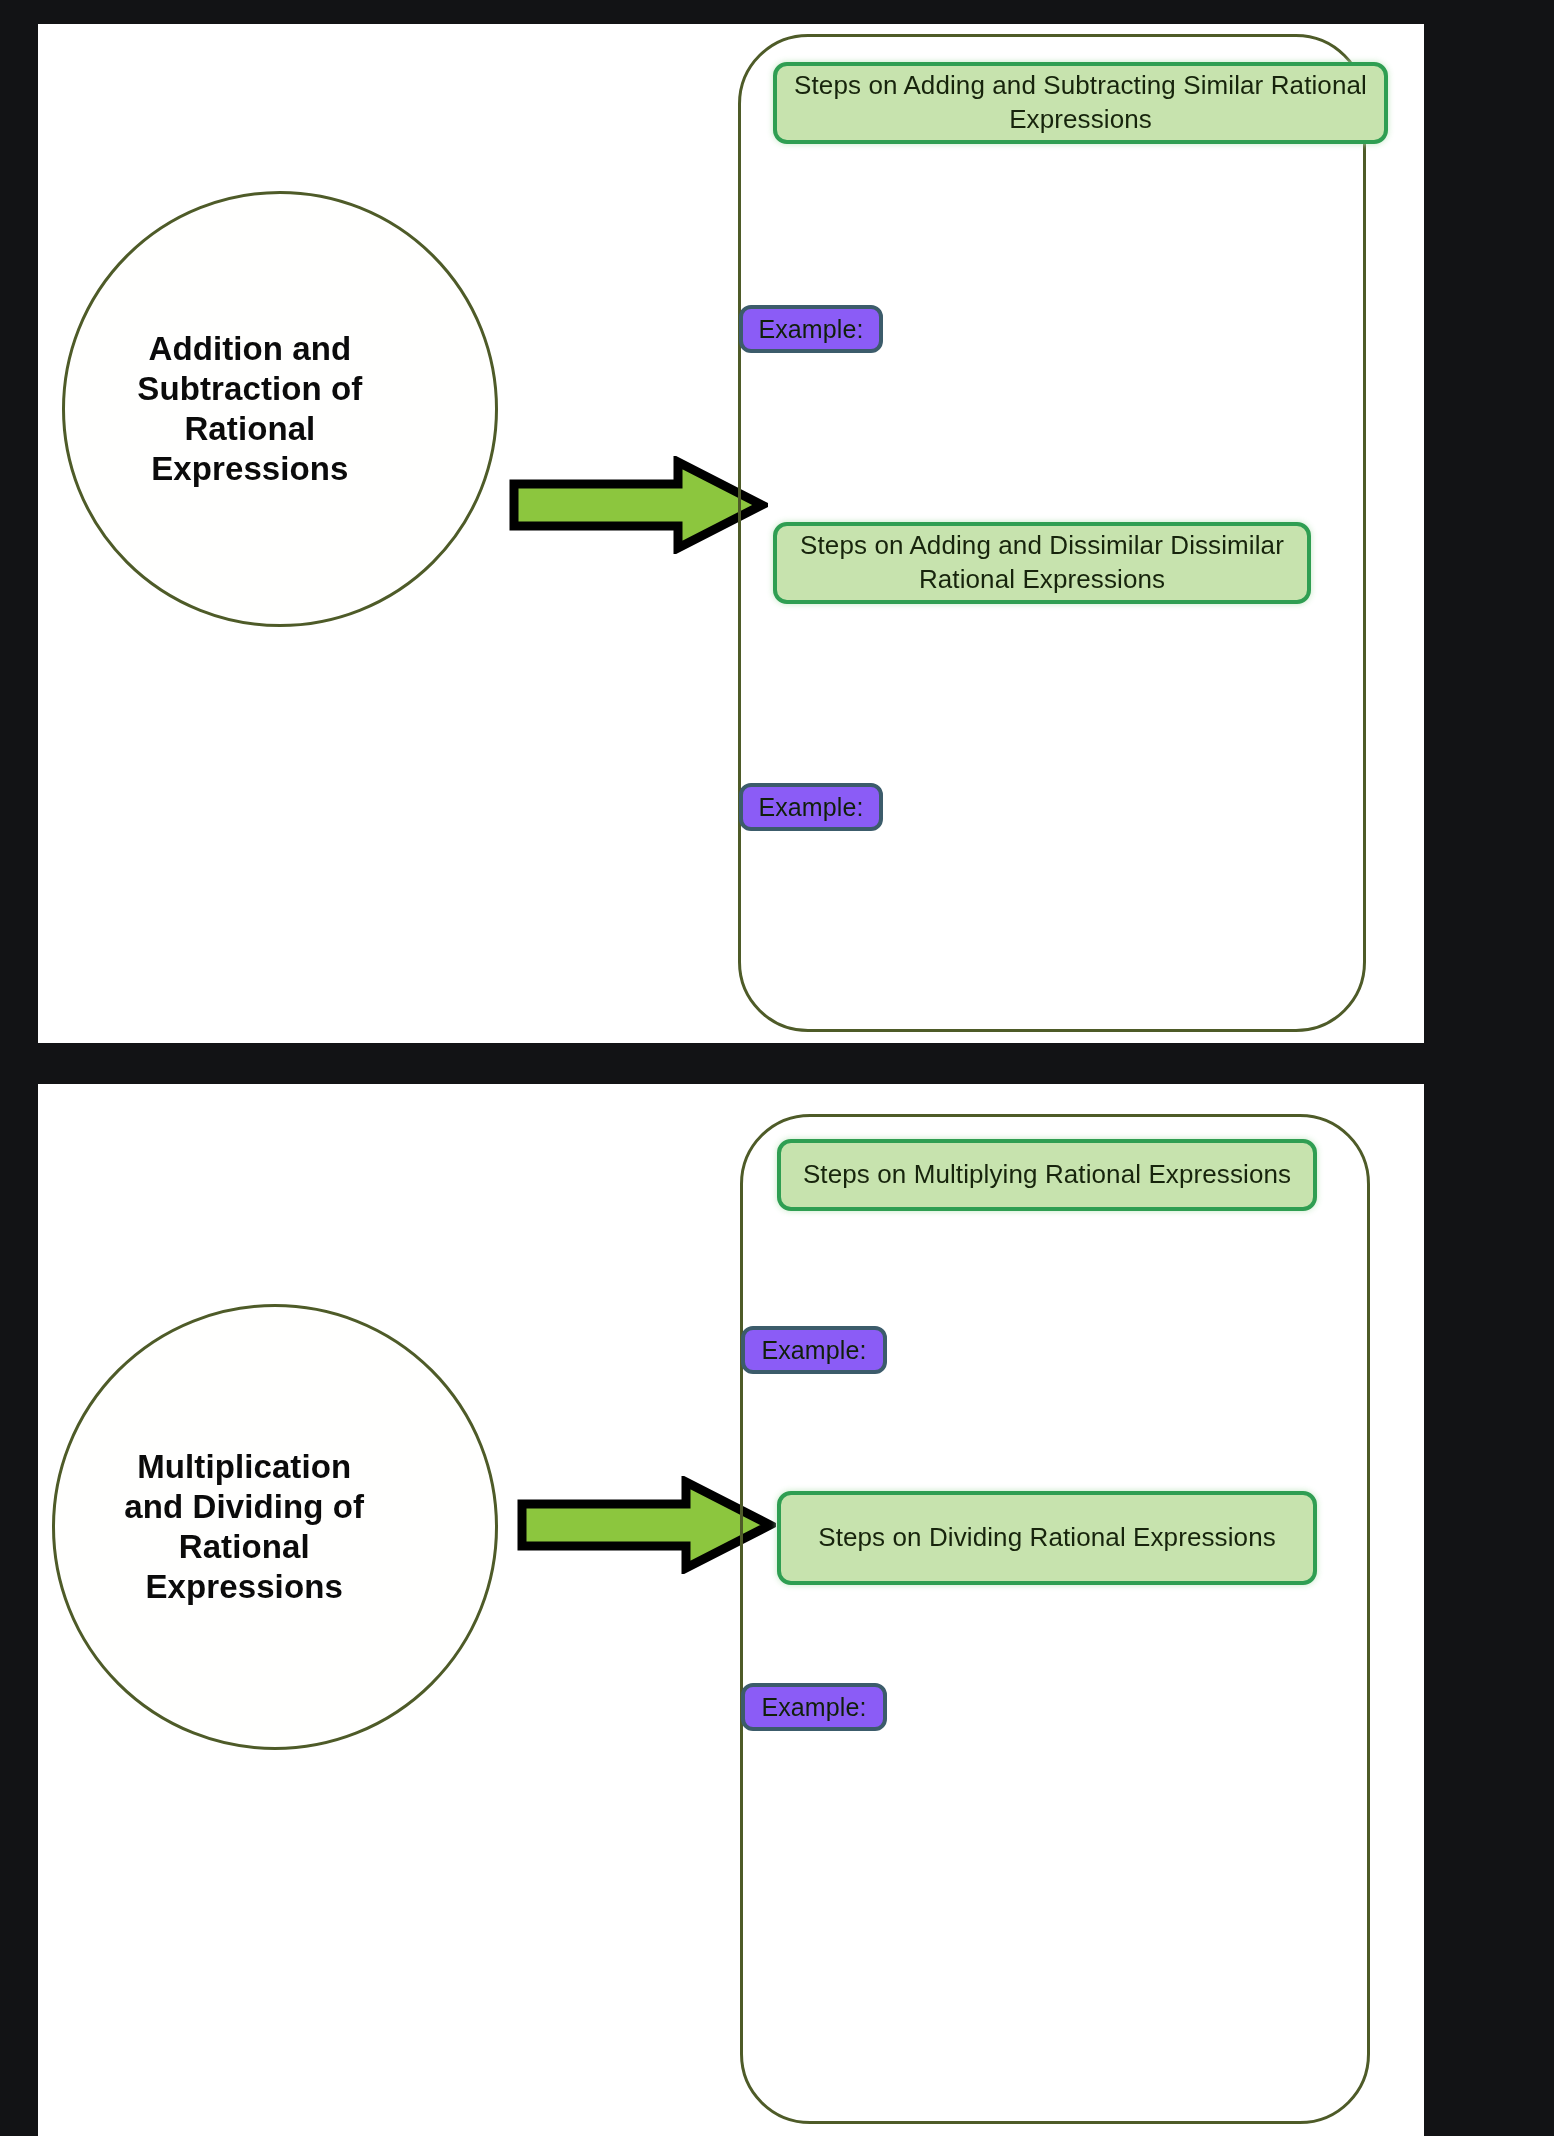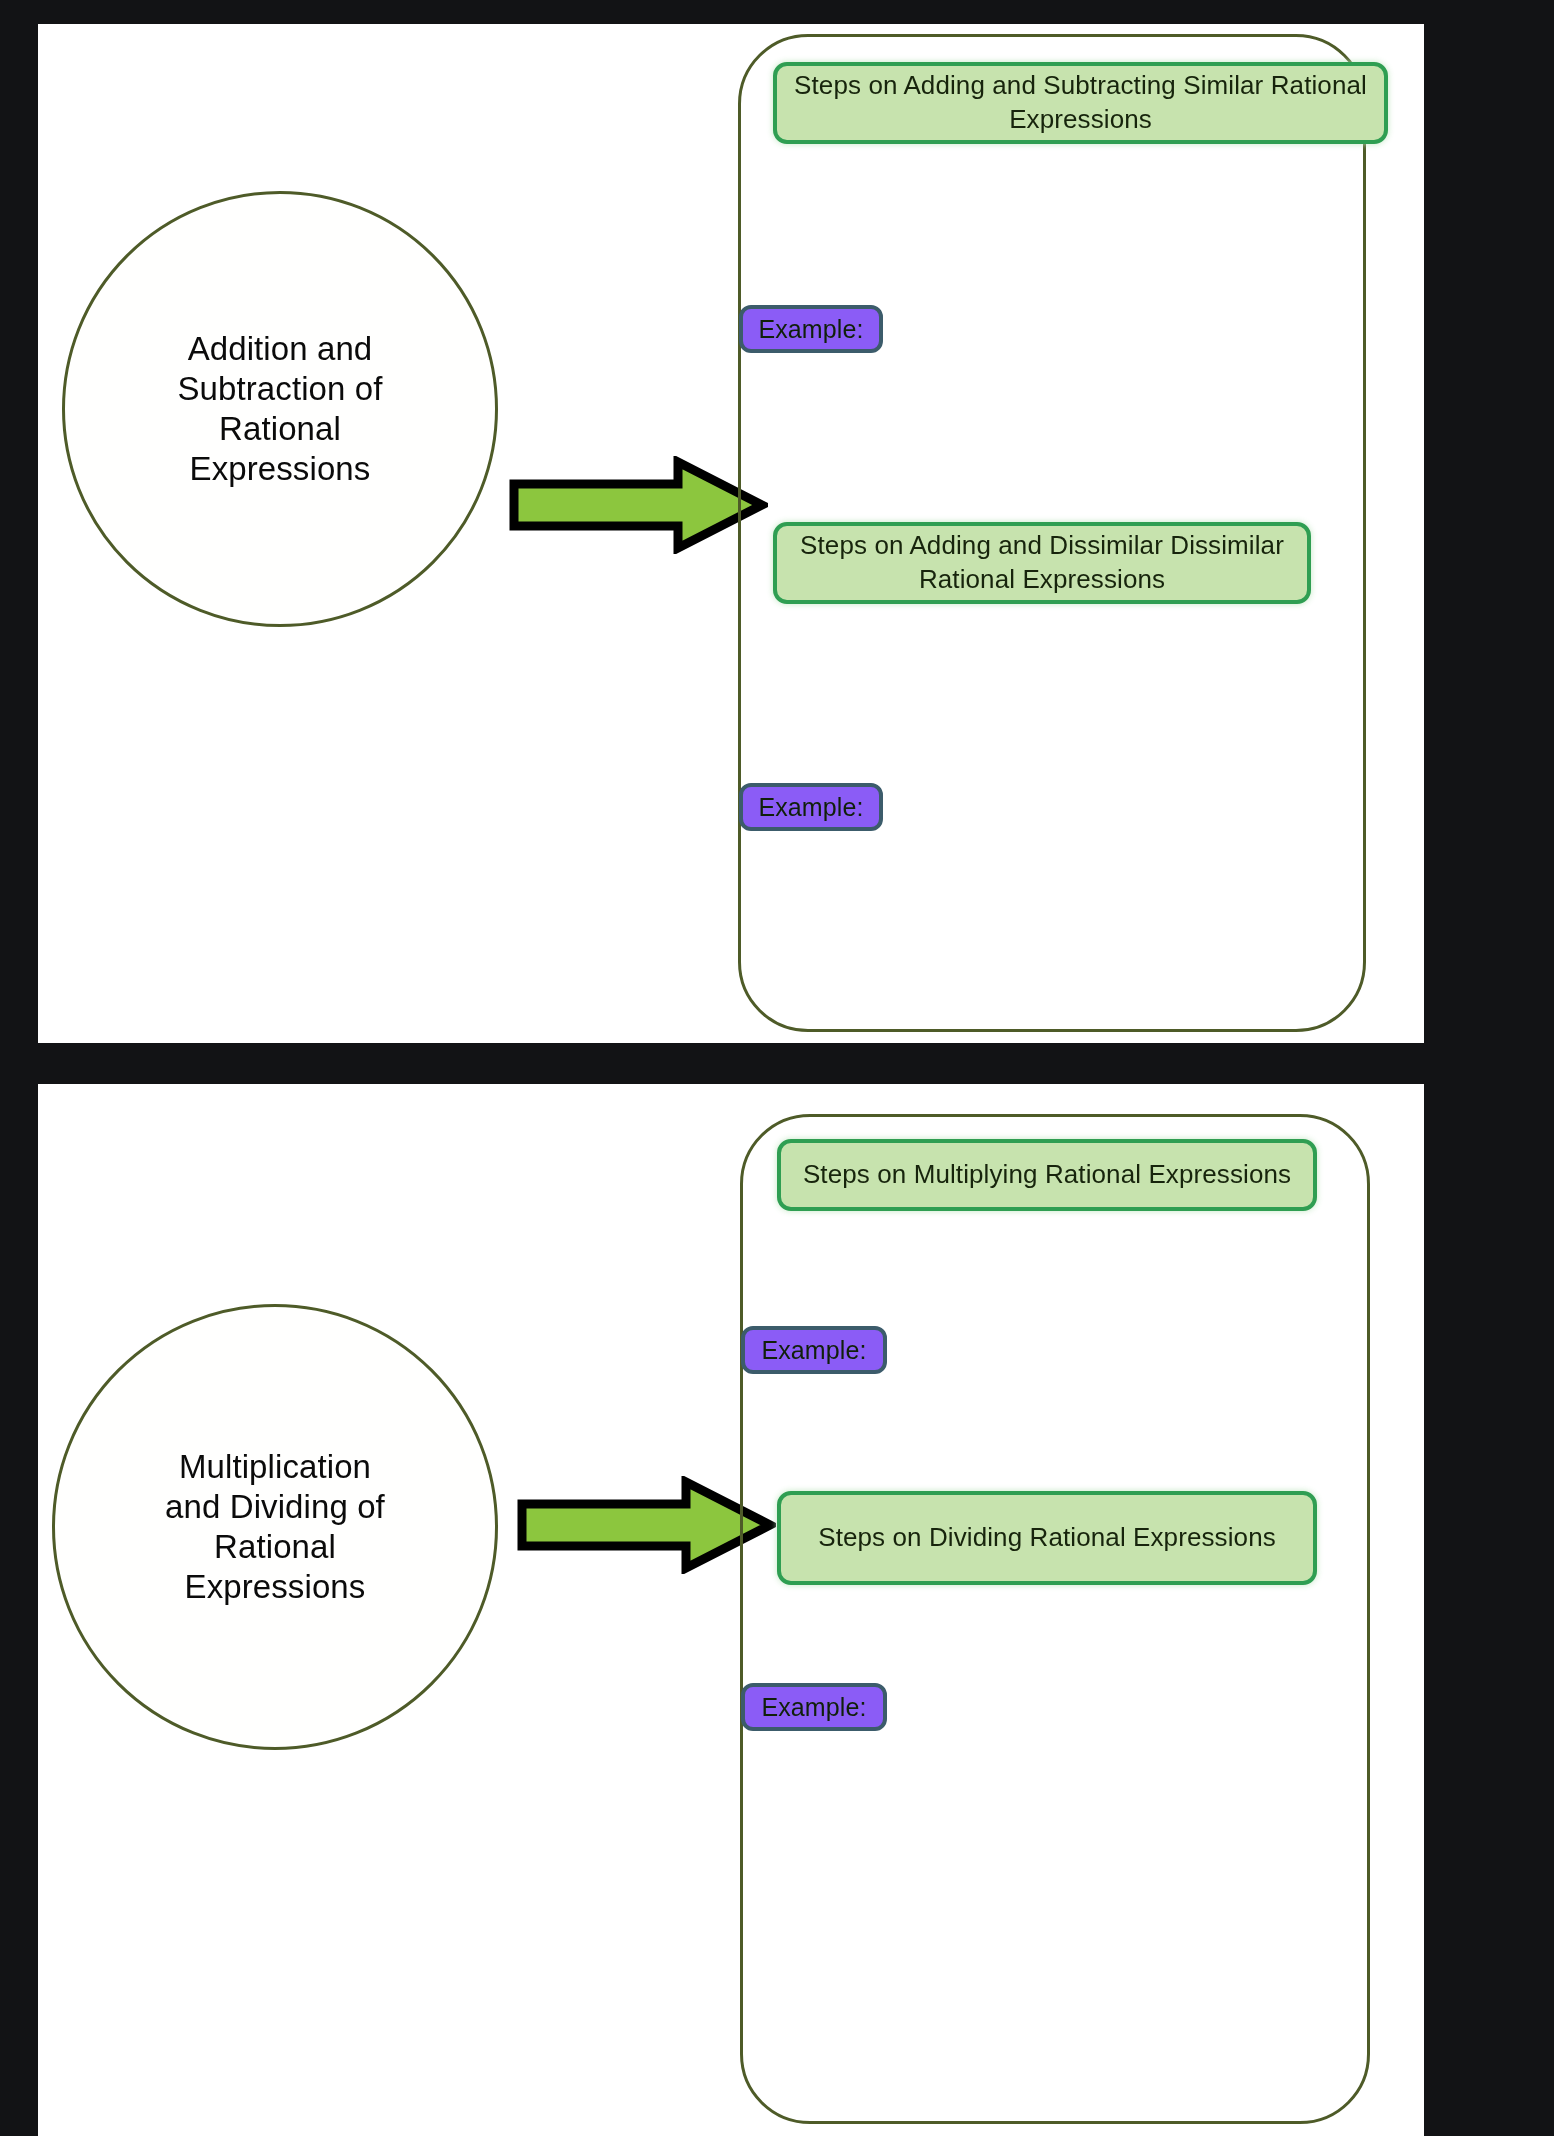--- a/index.html
+++ b/index.html
@@ -5,21 +5,21 @@
   html,body{margin:0;padding:0;background:#121315;}
   body{width:1554px;height:2136px;position:relative;overflow:hidden;
        font-family:"Liberation Sans","DejaVu Sans",sans-serif;}
 
   .panel{position:absolute;left:38px;width:1386px;background:#ffffff;}
   #panel-1{top:24px;height:1019px;}
   #panel-2{top:1084px;height:1052px;}
 
   
   .circle{position:absolute;border:3px solid #4E5B28;border-radius:50%;
-          background:#fffffe;display:flex;align-items:center;justify-content:center;}
+          background:#fffffe;display:flex;align-items:center;font-weight:bold;}
   .circle-label{font-size:33px;line-height:1.22;color:#0b0b0b;text-align:center;
                 letter-spacing:.1px;width:86%;}
 
   
   .arrow{position:absolute;}
   .arrow svg{display:block;}
 
   
   .rrect{position:absolute;border:3px solid #4E5B28;border-radius:70px;
          background:transparent;box-sizing:border-box;}

